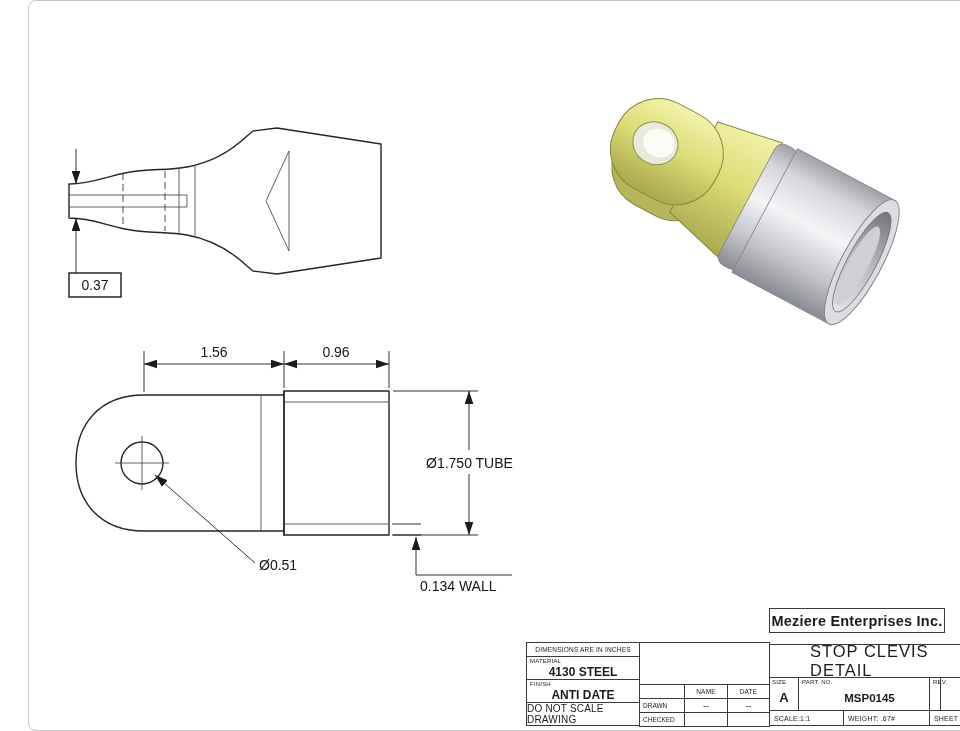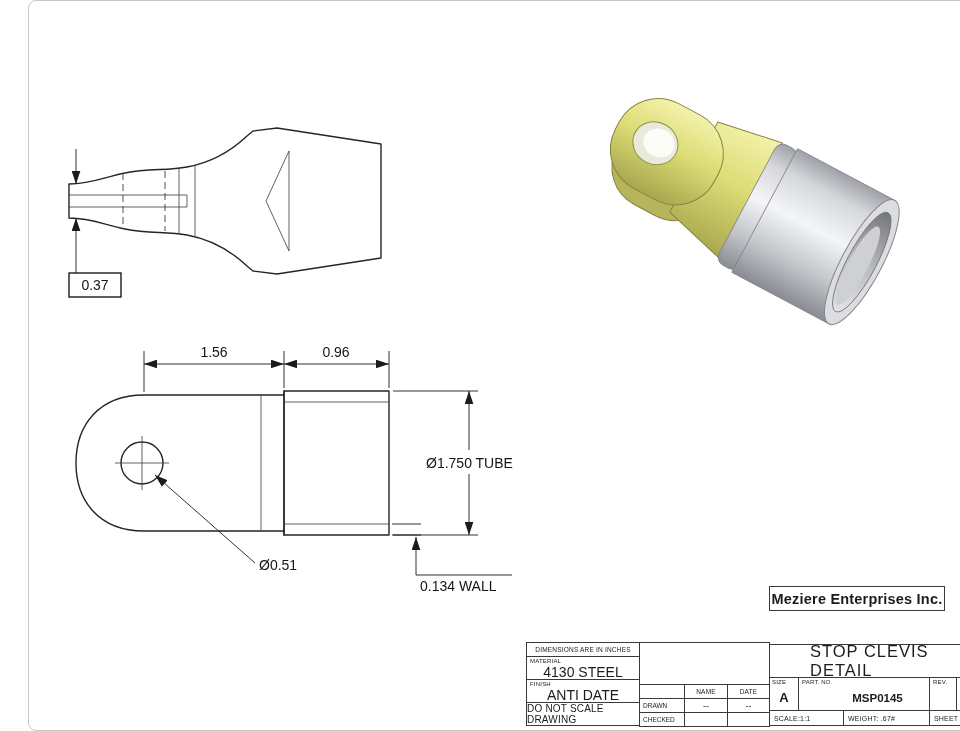--- a/index.html
+++ b/index.html
@@ -11,21 +11,21 @@
   .tl{stroke:#3a3a3a;stroke-width:0.8;fill:none;}
   .hd{stroke:#3a3a3a;stroke-width:0.9;fill:none;stroke-dasharray:7 4;}
   .dim{stroke:#1b1b1b;stroke-width:0.9;fill:none;}
   .dim-text{font-family:"Liberation Sans",sans-serif;font-size:14px;fill:#141414;}
   
   .tbc{position:absolute;border:1px solid #3a3a3a;box-sizing:border-box;background:transparent;
        display:flex;align-items:center;justify-content:center;}
   .lab{position:absolute;top:1px;left:3px;font-size:6px;letter-spacing:.2px;color:#222;}
   .tiny{font-size:6.5px;letter-spacing:.2px;}
   .note{font-size:10px;letter-spacing:.2px;}
-  .val{font-size:14px;padding-top:7px;}
+  .val{font-size:12px;padding-top:7px;font-weight:bold;}
   .company{font-size:14.5px;font-weight:bold;letter-spacing:.2px;}
   .dtitle{font-size:16.5px;letter-spacing:1px;padding-left:40px;}
   .sizev{font-size:13px;font-weight:bold;padding-top:7px;}
   .partv{font-size:11.5px;font-weight:bold;padding-top:7px;}
   .rowlab{justify-content:flex-start;padding-left:3px;font-size:6.5px;}
   .dash{font-size:9px;}
   .foot{justify-content:flex-start;padding-left:4px;font-size:7px;letter-spacing:.2px;}
 </style>
 </head>
 <body>
@@ -167,28 +167,28 @@
   <div class="tbc tiny" style="left:698px;top:683px;width:43px;height:15px">DATE</div>
 
   <div class="tbc rowlab" style="left:610px;top:697px;width:46px;height:15px">DRAWN</div>
   <div class="tbc dash" style="left:655px;top:697px;width:44px;height:15px">--</div>
   <div class="tbc dash" style="left:698px;top:697px;width:43px;height:15px">--</div>
 
   <div class="tbc rowlab" style="left:610px;top:711px;width:46px;height:15px">CHECKED</div>
   <div class="tbc" style="left:655px;top:711px;width:44px;height:15px"></div>
   <div class="tbc" style="left:698px;top:711px;width:43px;height:15px"></div>
 
-  <div class="tbc company" style="left:740px;top:585px;width:176px;height:25px">Meziere Enterprises Inc.</div>
+  <div class="tbc company" style="left:740px;top:607px;width:176px;height:25px">Meziere Enterprises Inc.</div>
   <div class="tbc dtitle" style="left:740px;top:643px;width:218px;height:34px">STOP CLEVIS DETAIL</div>
 
   <div class="tbc" style="left:740px;top:676px;width:30px;height:34px">
     <span class="lab" style="left:2px">SIZE</span>
     <span class="sizev">A</span>
   </div>
-  <div class="tbc" style="left:769px;top:676px;width:159px;height:34px">
+  <div class="tbc" style="left:769px;top:676px;width:143px;height:34px">
     <span class="lab">PART. NO.</span>
     <span class="partv">MSP0145</span>
   </div>
   <div class="tbc" style="left:900px;top:676px;width:58px;height:34px">
     <span class="lab">REV.</span>
   </div>
 
   <div class="tbc foot" style="left:740px;top:709px;width:75px;height:16px">SCALE:1:1</div>
   <div class="tbc foot" style="left:814px;top:709px;width:87px;height:16px">WEIGHT: .67#</div>
   <div class="tbc foot" style="left:900px;top:709px;width:58px;height:16px">SHEET 1 OF 1</div>

